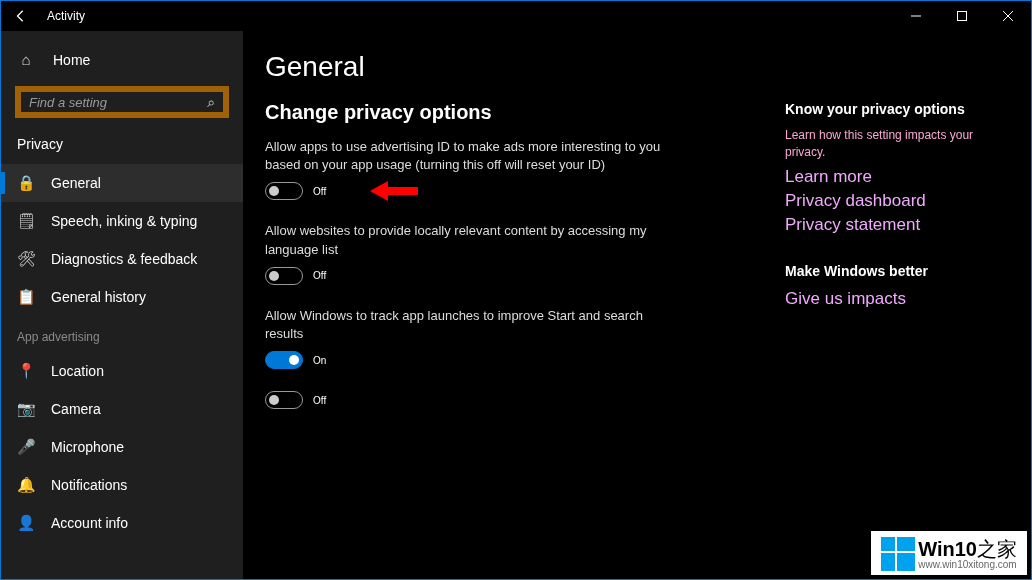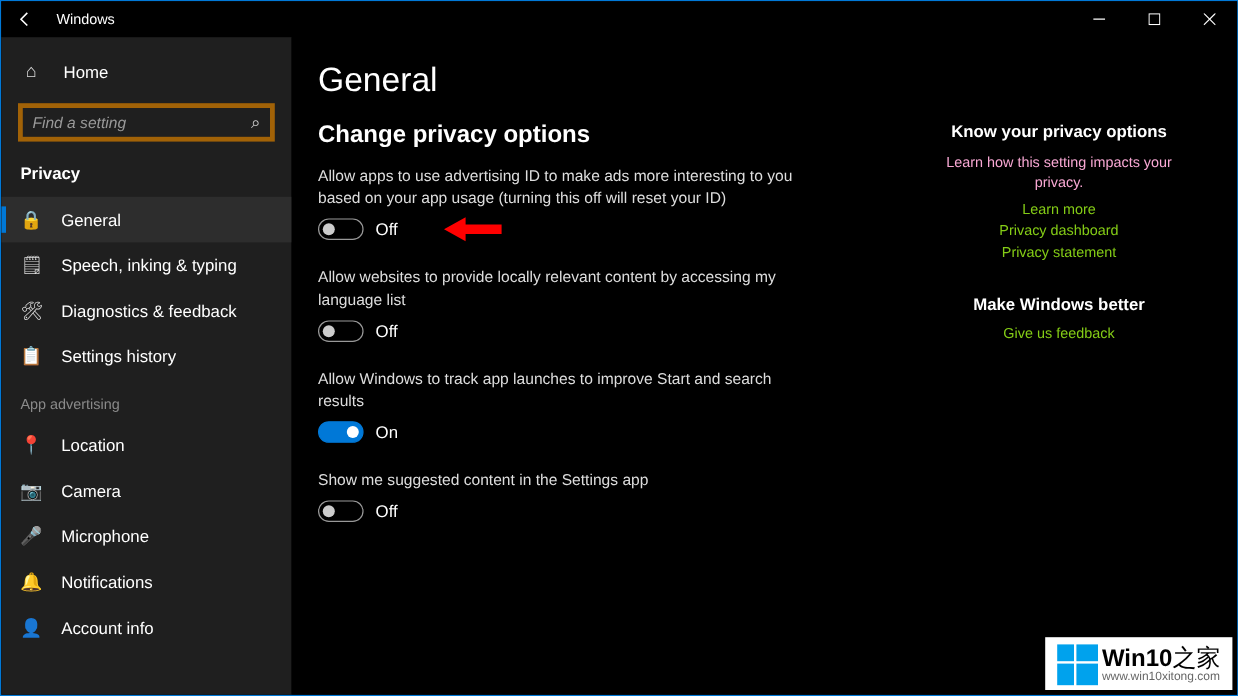--- a/index.html
+++ b/index.html
@@ -6,67 +6,67 @@
     body { width: 1032px; height: 580px; background: #000; color: #fff; overflow: hidden; position: relative; border: 1px solid #0078d7; }
     .titlebar { height: 30px; background: #000; display: flex; align-items: center; justify-content: space-between; padding-left: 8px; }
     .titlebar-left { display: flex; align-items: center; gap: 14px; }
     .back-btn { width: 24px; height: 24px; display: flex; align-items: center; justify-content: center; cursor: pointer; font-size: 14px; }
     .app-title { font-size: 12px; color: #fff; }
     .window-controls { display: flex; }
     .win-btn { width: 46px; height: 30px; display: flex; align-items: center; justify-content: center; cursor: pointer; font-size: 11px; }
     .app-body { display: flex; height: calc(100% - 30px); }
     .sidebar { width: 242px; background: #1f1f1f; display: flex; flex-direction: column; padding-top: 10px; overflow-y: auto; }
     .home-row { display: flex; align-items: center; gap: 18px; padding: 10px 16px; cursor: pointer; font-size: 14px; }
-    .search-box { margin: 8px 14px 10px 14px; height: 32px; background: transparent; border: 4px solid #a16207; display: flex; align-items: center; padding: 0 8px; }
+    .search-box { margin: 8px 14px 10px 14px; height: 32px; background: transparent; border: 6px solid #a16207; display: flex; align-items: center; padding: 0 8px; }
     .search-box input { flex: 1; background: transparent; border: none; outline: none; color: #fff; font-size: 13px; font-style: italic; }
     .search-box input::placeholder { color: #999; font-style: italic; }
     .search-icon { font-size: 14px; color: #ccc; }
-    .sidebar-header { padding: 8px 16px 12px 16px; font-size: 14px; font-weight: 700; }
+    .sidebar-header { padding: 8px 16px 12px 16px; font-size: 14px; font-weight: 400; }
     .section-label { color: #8a8a8a; font-size: 12px; padding: 14px 16px 8px 16px; }
     .nav-item { display: flex; align-items: center; gap: 16px; padding: 10px 16px; cursor: pointer; font-size: 14px; position: relative; }
     .nav-item.selected { background: #2d2d2d; }
     .nav-item.selected::before { content: ""; position: absolute; left: 0; top: 8px; bottom: 8px; width: 4px; background: #0078d7; }
     .nav-icon { width: 18px; font-size: 15px; text-align: center; color: #ddd; }
     .main { flex: 1; background: #000; display: flex; padding: 20px 0 0 22px; overflow-y: auto; }
     .content { flex: 1; max-width: 520px; }
     .page-title { font-size: 28px; font-weight: 400; margin-bottom: 18px; }
     .section-title { font-size: 20px; font-weight: 700; margin-bottom: 14px; }
     .setting-desc { font-size: 13px; color: #ddd; line-height: 1.4; margin-bottom: 8px; max-width: 400px; }
     .toggle-row { display: flex; align-items: center; gap: 10px; margin-bottom: 22px; position: relative; }
     .toggle { width: 38px; height: 18px; border: 1px solid #999; border-radius: 10px; position: relative; cursor: pointer; background: transparent; }
     .toggle .knob { width: 10px; height: 10px; border-radius: 50%; background: #ccc; position: absolute; top: 3px; left: 3px; }
     .toggle.on { background: #0078d7; border-color: #0078d7; }
     .toggle.on .knob { left: auto; right: 3px; background: #fff; }
-    .toggle-label { font-size: 14px; }
+    .toggle-label { font-size: 10px; }
     .aside { width: 215px; padding-right: 20px; padding-top: 50px; }
     .aside h3 { font-size: 14px; font-weight: 600; margin-bottom: 10px; }
     .aside p { font-size: 12px; color: #f9a8d4; margin-bottom: 6px; line-height: 1.4; }
-    .aside a { display: block; font-size: 12px; color: #84cc16; text-decoration: none; margin-bottom: 4px; cursor: pointer; }
-    .aside-block { margin-bottom: 28px; text-align: center; }
+    .aside a { display: block; font-size: 17px; color: #f0abfc; text-decoration: none; margin-bottom: 4px; cursor: pointer; }
+    .aside-block { margin-bottom: 28px; }
     .arrow { position: absolute; left: 105px; top: -3px; }
     .watermark { position: absolute; right: 4px; bottom: 4px; background: #fff; padding: 6px 10px 4px 10px; display: flex; align-items: center; gap: 3px; box-shadow: 0 0 6px rgba(0,0,0,0.4); }
     .win-logo { display: grid; grid-template-columns: 14px 18px; grid-template-rows: 14px 18px; gap: 2px; }
     .win-logo div { background: #00a2ed; }
     .wm-text { color: #000; }
     .wm-big { font-size: 20px; font-weight: 600; line-height: 1; }
     .wm-small { font-size: 10px; color: #666; }
     ::-webkit-scrollbar{width:6px;background:#1a1a1a;}
     ::-webkit-scrollbar-thumb{background:#444;}
   </style>
 </head>
 <body>
 
 <div class="titlebar">
   <div class="titlebar-left">
     <div class="back-btn">
       <svg width="14" height="14" viewBox="0 0 16 16">
           <path d="M10 2 L4 8 L10 14" stroke="#fff" stroke-width="1.5" fill="none"></path>
         </svg>
     </div>
-    <span class="app-title">Windows</span>
+    <span class="app-title">Activity</span>
   </div>
   <div class="window-controls">
     <div class="win-btn">
         <svg width="10" height="10">
           <line x1="0" y1="5" x2="10" y2="5" stroke="#fff" stroke-width="1"></line>
         </svg>
       </div>
     <div class="win-btn">
         <svg width="10" height="10">
           <rect x="0.5" y="0.5" width="9" height="9" stroke="#fff" fill="none" stroke-width="1"></rect>
@@ -100,21 +100,21 @@
         <div class="nav-item">
           <span class="nav-icon">🗒</span>
           <span>Speech, inking &amp; typing</span>
         </div>
         <div class="nav-item">
           <span class="nav-icon">🛠</span>
           <span>Diagnostics &amp; feedback</span>
         </div>
         <div class="nav-item">
           <span class="nav-icon">📋</span>
-          <span>Settings history</span>
+          <span>General history</span>
         </div>
         <div class="section-label">App advertising</div>
         <div class="nav-item">
           <span class="nav-icon">📍</span>
           <span>Location</span>
         </div>
         <div class="nav-item">
           <span class="nav-icon">📷</span>
           <span>Camera</span>
         </div>
@@ -155,40 +155,39 @@
             </div>
             <span class="toggle-label">Off</span>
           </div>
           <div class="setting-desc">Allow Windows to track app launches to improve Start and search results</div>
           <div class="toggle-row">
             <div class="toggle on">
               <div class="knob"></div>
             </div>
             <span class="toggle-label">On</span>
           </div>
-          <div class="setting-desc">Show me suggested content in the Settings app</div>
           <div class="toggle-row">
             <div class="toggle">
               <div class="knob"></div>
             </div>
             <span class="toggle-label">Off</span>
           </div>
         </div>
     </div>
     <div class="aside" id="aside-blocks">
         <div class="aside-block">
           <h3>Know your privacy options</h3>
           <p>Learn how this setting impacts your privacy.</p>
           <a>Learn more</a>
           <a>Privacy dashboard</a>
           <a>Privacy statement</a>
         </div>
         <div class="aside-block">
           <h3>Make Windows better</h3>
-          <a>Give us feedback</a>
+          <a>Give us impacts</a>
         </div>
       </div>
   </div>
 </div>
 
 <div class="watermark">
   <div class="win-logo">
       <div></div>
       <div></div>
       <div></div>

